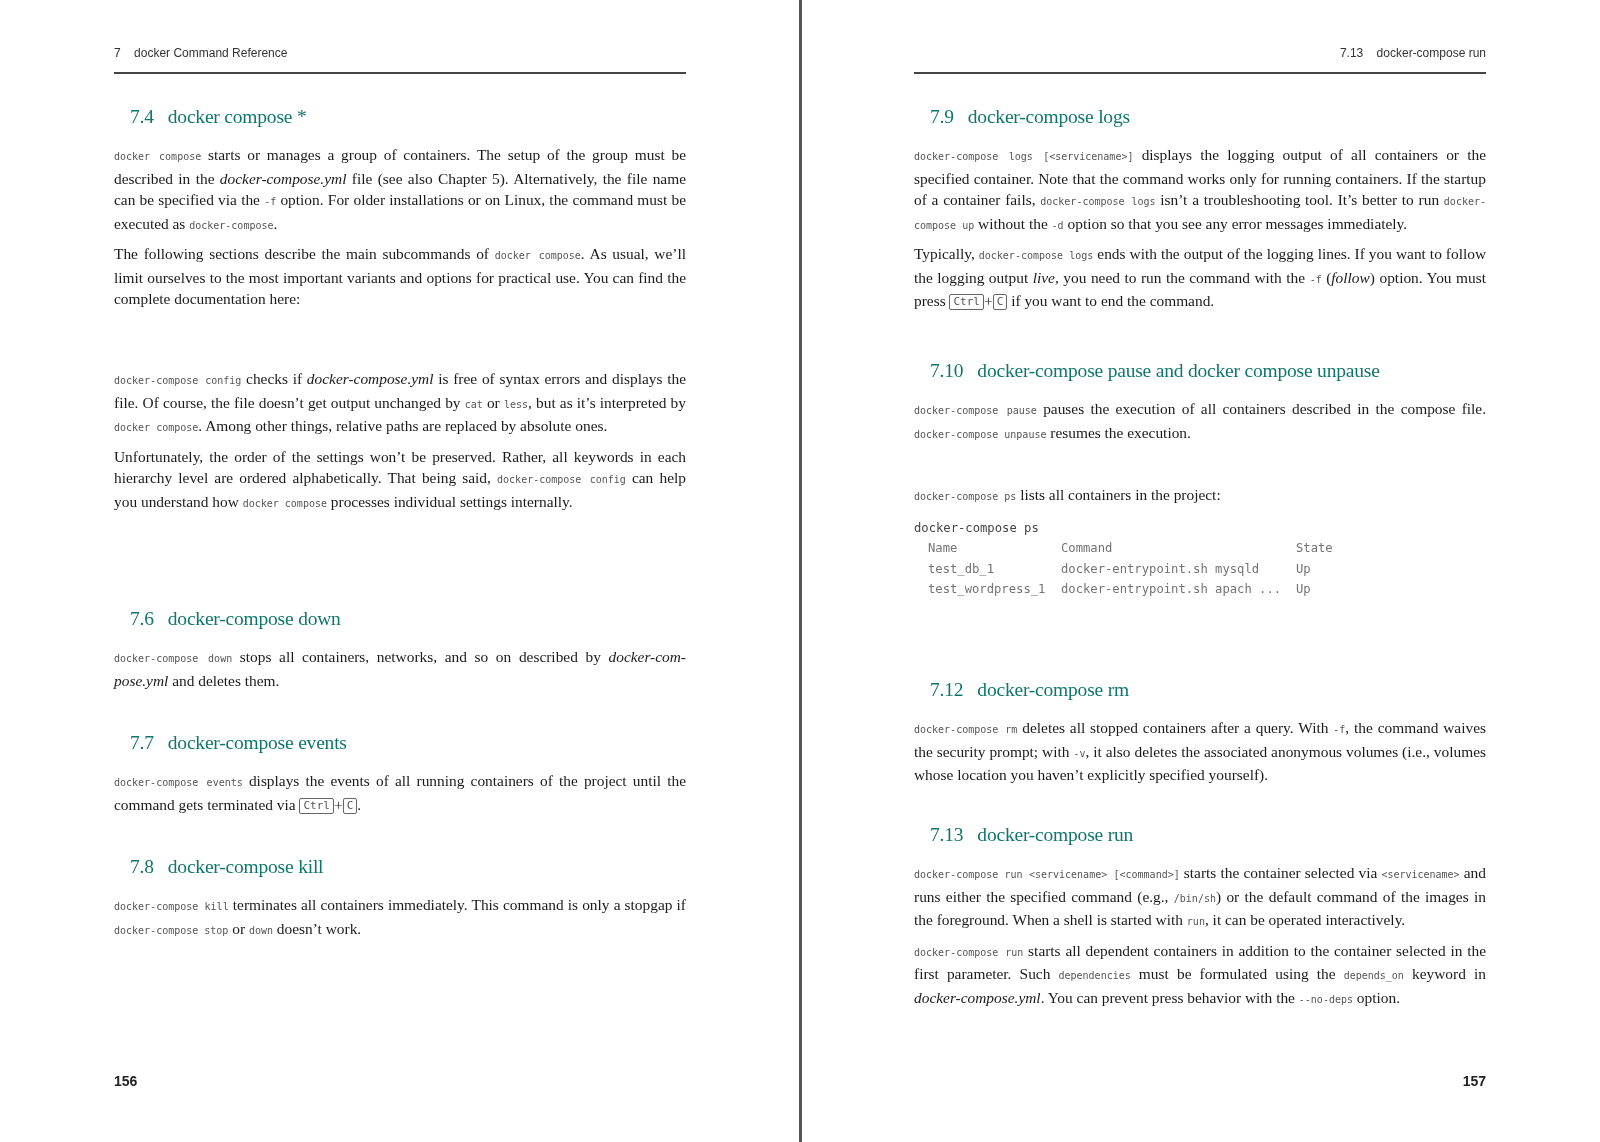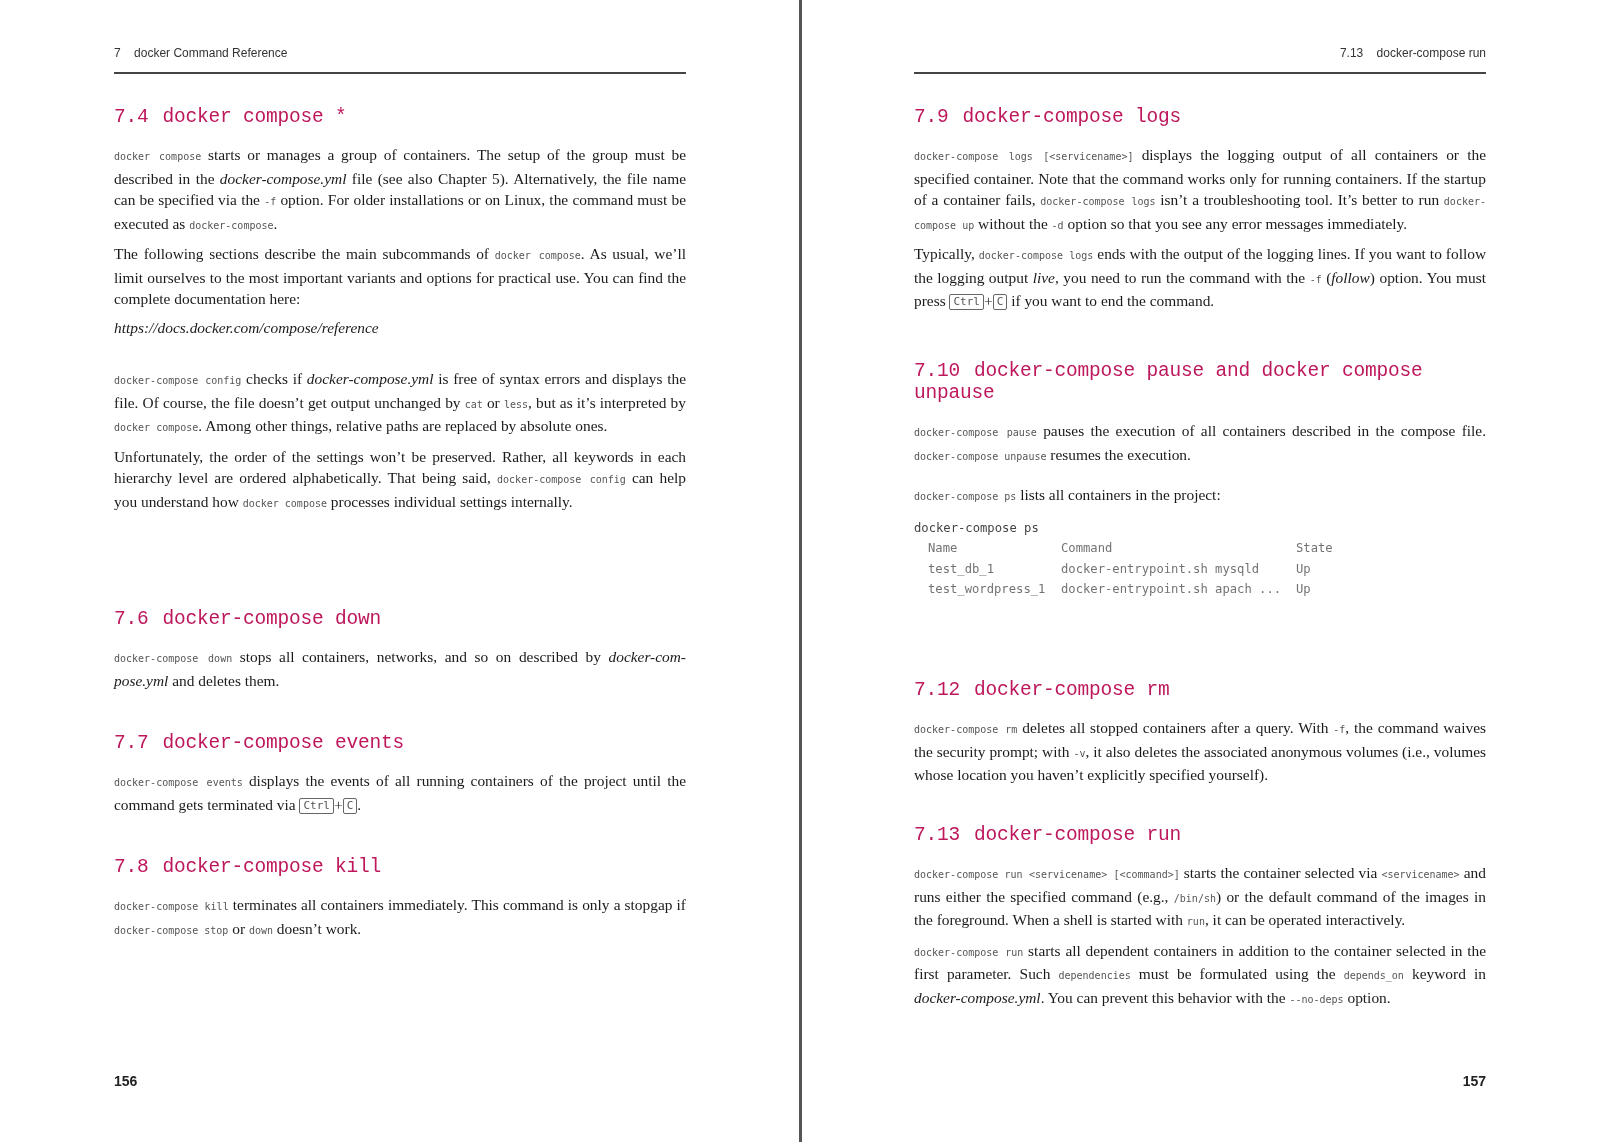--- a/index.html
+++ b/index.html
@@ -8,22 +8,22 @@
   .divider { position: absolute; left: 799px; top: 0; width: 3px; height: 1142px; background: #555; }
   .page { position: absolute; top: 0; width: 572px; }
   .page.left { left: 114px; }
   .page.right { left: 914px; }
   .running-head { position: absolute; top: 46px; left: 0; width: 572px; height: 26px;
                   border-bottom: 2px solid #444; font-family: "Liberation Sans", "DejaVu Sans", sans-serif;
                   font-size: 12px; color: #333; }
   .running-head .num { margin-right: 10px; }
   .running-head.right-align { text-align: right; }
   .section { position: absolute; left: 0; width: 572px; }
-  h2 { margin: 0 0 16px 0; font-family: Liberation Mono, monospace; font-weight: normal;
-       font-size: 19.5px; color: #be185d; letter-spacing: -0.2px; }
+  h2 { margin: 0 0 16px 16px; font-family: Liberation Serif, serif; font-weight: normal;
+       font-size: 19.5px; color: #0f766e; letter-spacing: -0.2px; }
   h2 .snum { display: inline-block; margin-right: 14px; }
   p { margin: 0 0 7px 0; font-size: 15.4px; line-height: 21.5px; text-align: justify; hyphens: manual; }
   code { font-family: "DejaVu Sans Mono", "Liberation Mono", monospace; font-size: 10px; color: #555; }
   em { font-style: italic; }
   .kbd { display: inline-block; font-family: "DejaVu Sans Mono", monospace; font-size: 11px; color: #555;
          border: 1px solid #666; border-radius: 2px; padding: 0 3px; line-height: 14px; vertical-align: 1px; }
   .url { font-style: italic; }
   pre.code-block { margin: 0; font-family: "DejaVu Sans Mono", "Liberation Mono", monospace; font-size: 12.2px;
                    color: #444; line-height: 20.5px; }
   .ps-table { display: grid; grid-template-columns: 133px 235px 60px; padding-left: 14px;
@@ -39,21 +39,20 @@
 <div class="page left">
   <div class="running-head">
     <span class="num">7</span>
     <span>docker Command Reference</span>
   </div>
 
   <div class="section" style="top:106px">
     <h2><span class="snum">7.4</span><span>docker compose *</span></h2>
     <p><code>docker compose</code><span> starts or manages a group of containers. The setup of the group must be described in the </span><em>docker-compose.yml</em><span> file (see also Chapter 5). Alternatively, the file name can be specified via the </span><code>-f</code><span> option. For older installations or on Linux, the com­mand must be executed as </span><code>docker-compose</code><span>.</span></p>
     <p><span>The following sections describe the main subcommands of </span><code>docker compose</code><span>. As usual, we’ll limit ourselves to the most important variants and options for practical use. You can find the complete documentation here:</span></p>
-    <p class="url">https://docs.docker.com/compose/reference</p>
   </div>
 
   <div class="section" style="top:368px">
     <p><code>docker-compose config</code><span> checks if </span><em>docker-compose.yml</em><span> is free of syntax errors and dis­plays the file. Of course, the file doesn’t get output unchanged by </span><code>cat</code><span> or </span><code>less</code><span>, but as it’s interpreted by </span><code>docker compose</code><span>. Among other things, relative paths are replaced by abso­lute ones.</span></p>
     <p><span>Unfortunately, the order of the settings won’t be preserved. Rather, all keywords in each hierarchy level are ordered alphabetically. That being said, </span><code>docker-compose config</code><span> can help you understand how </span><code>docker compose</code><span> processes individual settings internally.</span></p>
   </div>
 
   <div class="section" style="top:608px">
     <h2><span class="snum">7.6</span><span>docker-compose down</span></h2>
     <p><code>docker-compose down</code><span> stops all containers, networks, and so on described by </span><em>docker-com­pose.yml</em><span> and deletes them.</span></p>
@@ -108,17 +107,17 @@
   </div>
 
   <div class="section" style="top:679px">
     <h2><span class="snum">7.12</span><span>docker-compose rm</span></h2>
     <p><code>docker-compose rm</code><span> deletes all stopped containers after a query. With </span><code>-f</code><span>, the command waives the security prompt; with </span><code>-v</code><span>, it also deletes the associated anonymous volumes (i.e., volumes whose location you haven’t explicitly specified yourself).</span></p>
   </div>
 
   <div class="section" style="top:824px">
     <h2><span class="snum">7.13</span><span>docker-compose run</span></h2>
     <p><code>docker-compose run &lt;servicename&gt; [&lt;command&gt;]</code><span> starts the container selected via </span><code>&lt;servi­cename&gt;</code><span> and runs either the specified command (e.g., </span><code>/bin/sh</code><span>) or the default command of the images in the foreground. When a shell is started with </span><code>run</code><span>, it can be operated interactively.</span></p>
-    <p><code>docker-compose run</code><span> starts all dependent containers in addition to the container selected in the first parameter. Such </span><code>dependencies</code><span> must be formulated using the </span><code>depends_on</code><span> key­word in </span><em>docker-compose.yml</em><span>. You can prevent this behavior with the </span><code>--no-deps</code><span> option.</span></p>
+    <p><code>docker-compose run</code><span> starts all dependent containers in addition to the container selected in the first parameter. Such </span><code>dependencies</code><span> must be formulated using the </span><code>depends_on</code><span> key­word in </span><em>docker-compose.yml</em><span>. You can prevent press behavior with the </span><code>--no-deps</code><span> option.</span></p>
   </div>
 
   <div class="folio" style="right:0">157</div>
 </div>
 
 </body></html>

